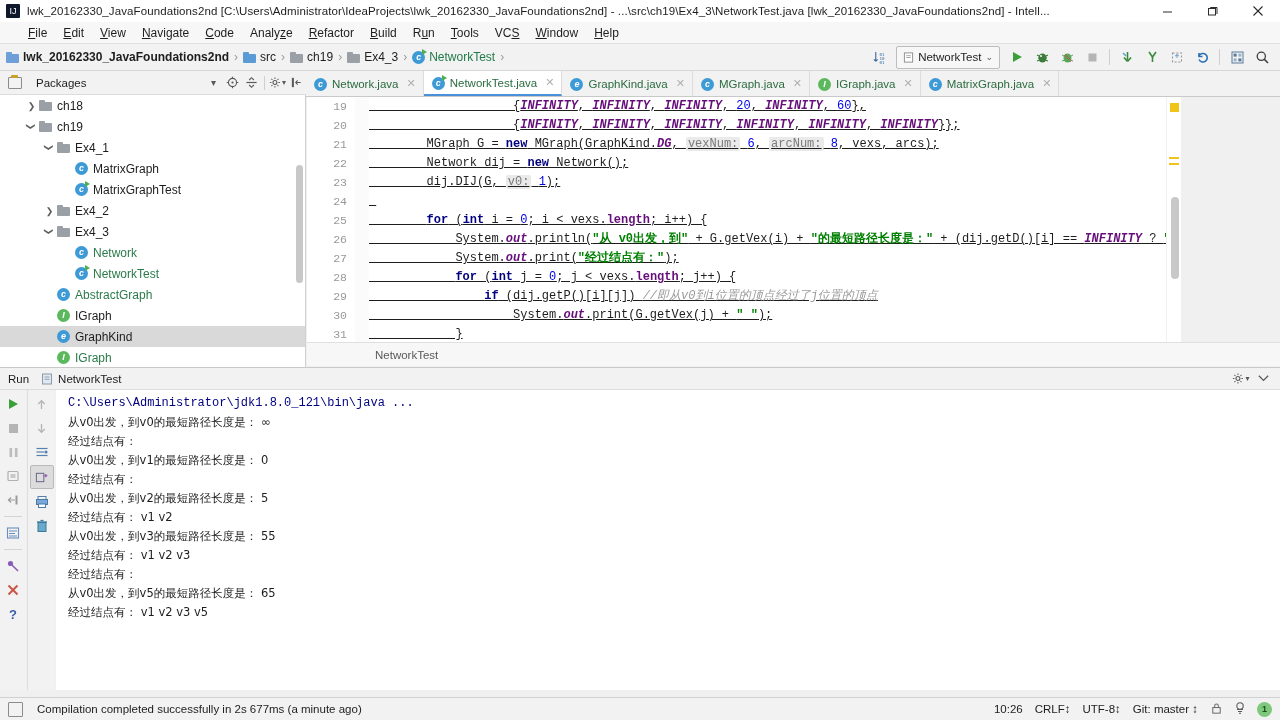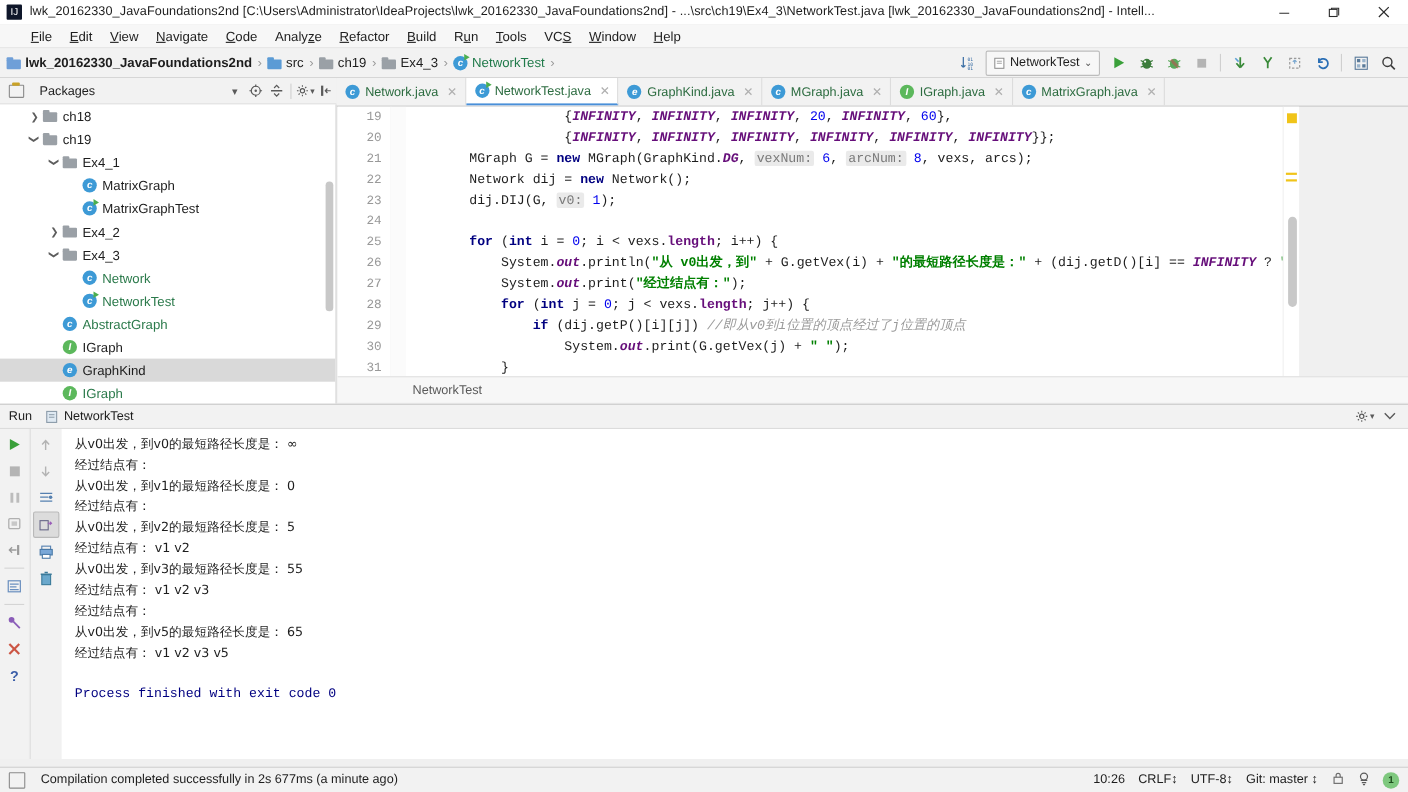--- a/index.html
+++ b/index.html
@@ -159,21 +159,21 @@
   .gutter .ln {
     height:19px; line-height:19px; text-align:right; padding-right:8px;
     font-family:"Liberation Mono", monospace; font-size:11.5px; color:#999999;
   }
   .folds { position:absolute; left:48px; top:0; width:14px; height:245px; background:#fbfbfb; }
   .code {
     position:absolute; left:62px; top:0; right:40px; height:245px;
     font-family:"Liberation Mono", monospace; font-size:12px; color:#1d1d1d;
     white-space:pre; line-height:19px;
   }
-  .code .cl { height:19px; line-height:19px; }
+  .code .cl { height:19px; line-height:19px;text-decoration:underline; }
   .kw   { color:#000080; font-weight:bold; }
   .num  { color:#0000ee; }
   .str  { color:#008000; font-weight:bold; }
   .stat { color:#660e7a; font-style:italic; font-weight:bold; }
   .fld  { color:#660e7a; font-weight:bold; }
   .cmt  { color:#9a9a9a; font-style:italic; }
   .hint { background:#eaeaea; color:#7a7a7a; border-radius:2px; padding:0 2px; }
 
   
   .marker-gutter {
@@ -729,33 +729,33 @@
     <div class="sbtn">
       <svg width="14" height="14" viewBox="0 0 14 14">
         <rect x="3" y="3.5" width="8" height="9" fill="#6aa8cc" stroke="#3a7a9a" stroke-width="1"></rect>
         <line x1="2" y1="3" x2="12" y2="3" stroke="#3a7a9a" stroke-width="1.3"></line>
         <line x1="5.5" y1="1.5" x2="8.5" y2="1.5" stroke="#3a7a9a" stroke-width="1.3"></line>
       </svg>
     </div>
   </div>
 
   <div class="console" id="console">
+      <div class="cline">C:\Users\Administrator\jdk1.8.0_121\bin\java ...</div>
       <div class="cline cn">从v0出发，到v0的最短路径长度是： ∞</div>
       <div class="cline cn">经过结点有：</div>
       <div class="cline cn">从v0出发，到v1的最短路径长度是： 0</div>
       <div class="cline cn">经过结点有：</div>
       <div class="cline cn">从v0出发，到v2的最短路径长度是： 5</div>
       <div class="cline cn">经过结点有： v1 v2</div>
       <div class="cline cn">从v0出发，到v3的最短路径长度是： 55</div>
       <div class="cline cn">经过结点有： v1 v2 v3</div>
       <div class="cline cn">经过结点有：</div>
       <div class="cline cn">从v0出发，到v5的最短路径长度是： 65</div>
       <div class="cline cn">经过结点有： v1 v2 v3 v5</div>
       <div class="cline cn">&nbsp;</div>
-      <div class="cline">Process finished with exit code 0</div>
     </div>
 
   <div class="statusbar">
     <div class="status-ic"></div>
     <div class="sl">Compilation completed successfully in 2s 677ms (a minute ago)</div>
     <div class="sp"></div>
     <div class="si">10:26</div>
     <div class="si">CRLF↕</div>
     <div class="si">UTF-8↕</div>
     <div class="si">Git: master ↕</div>

